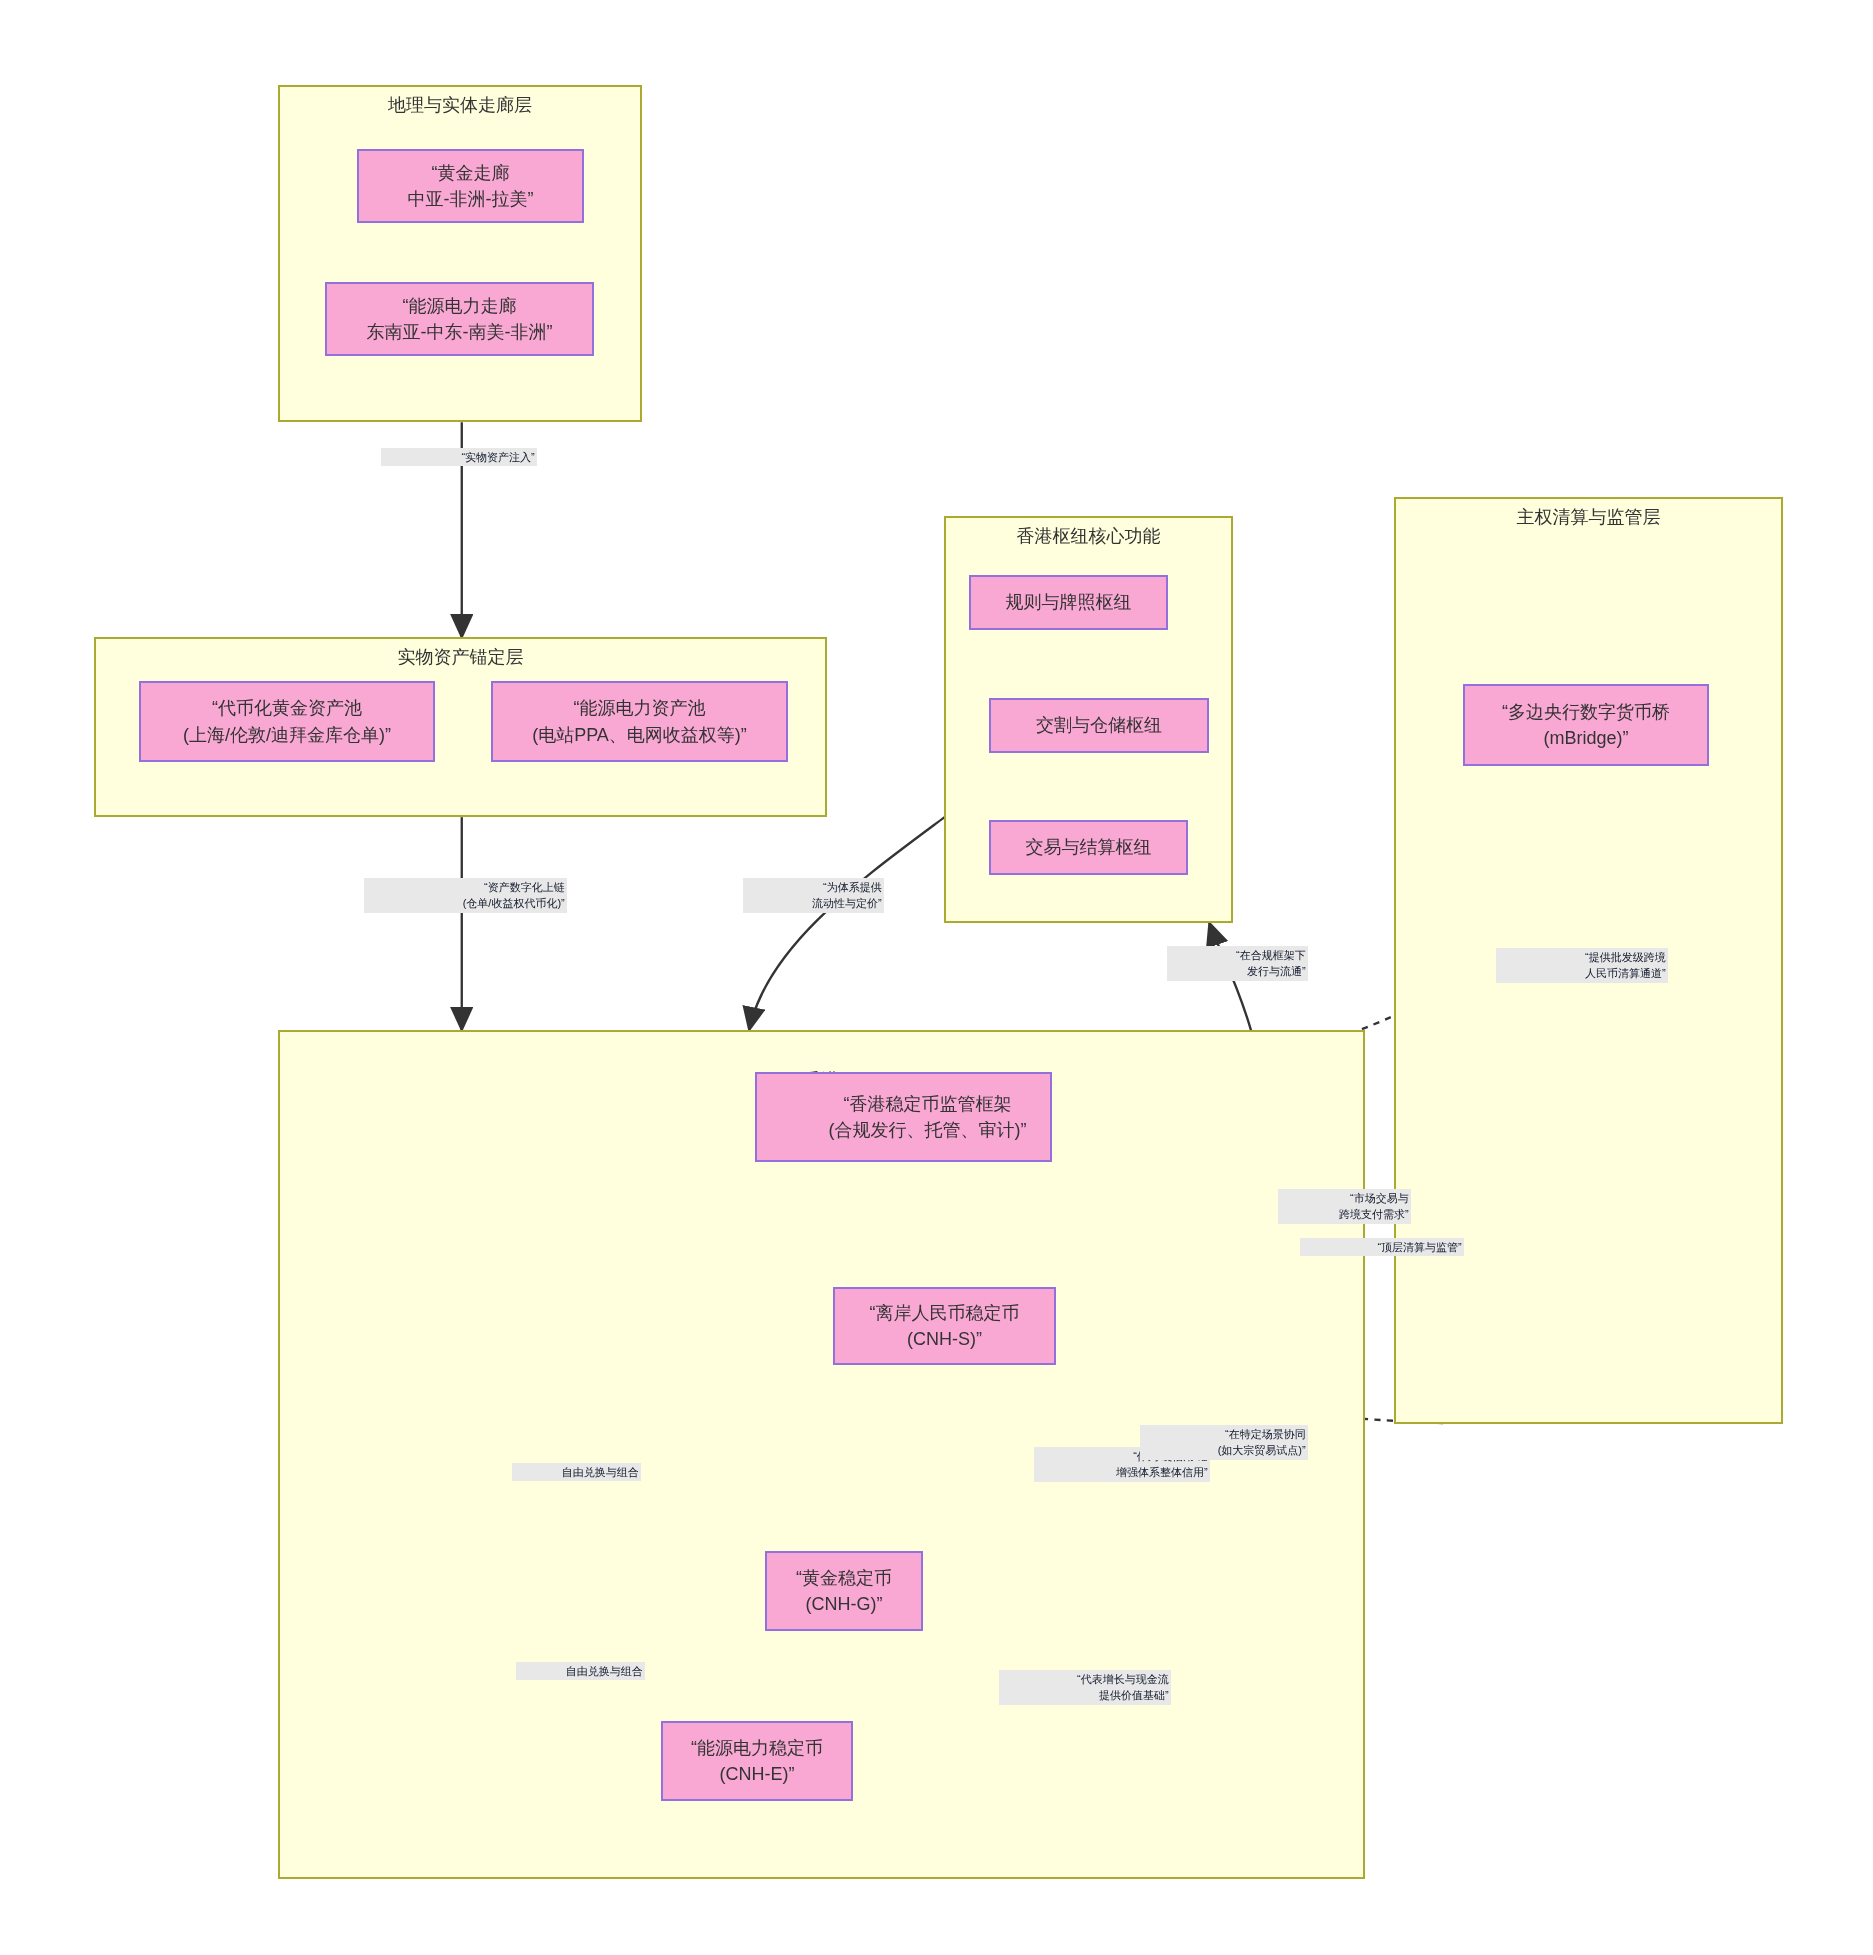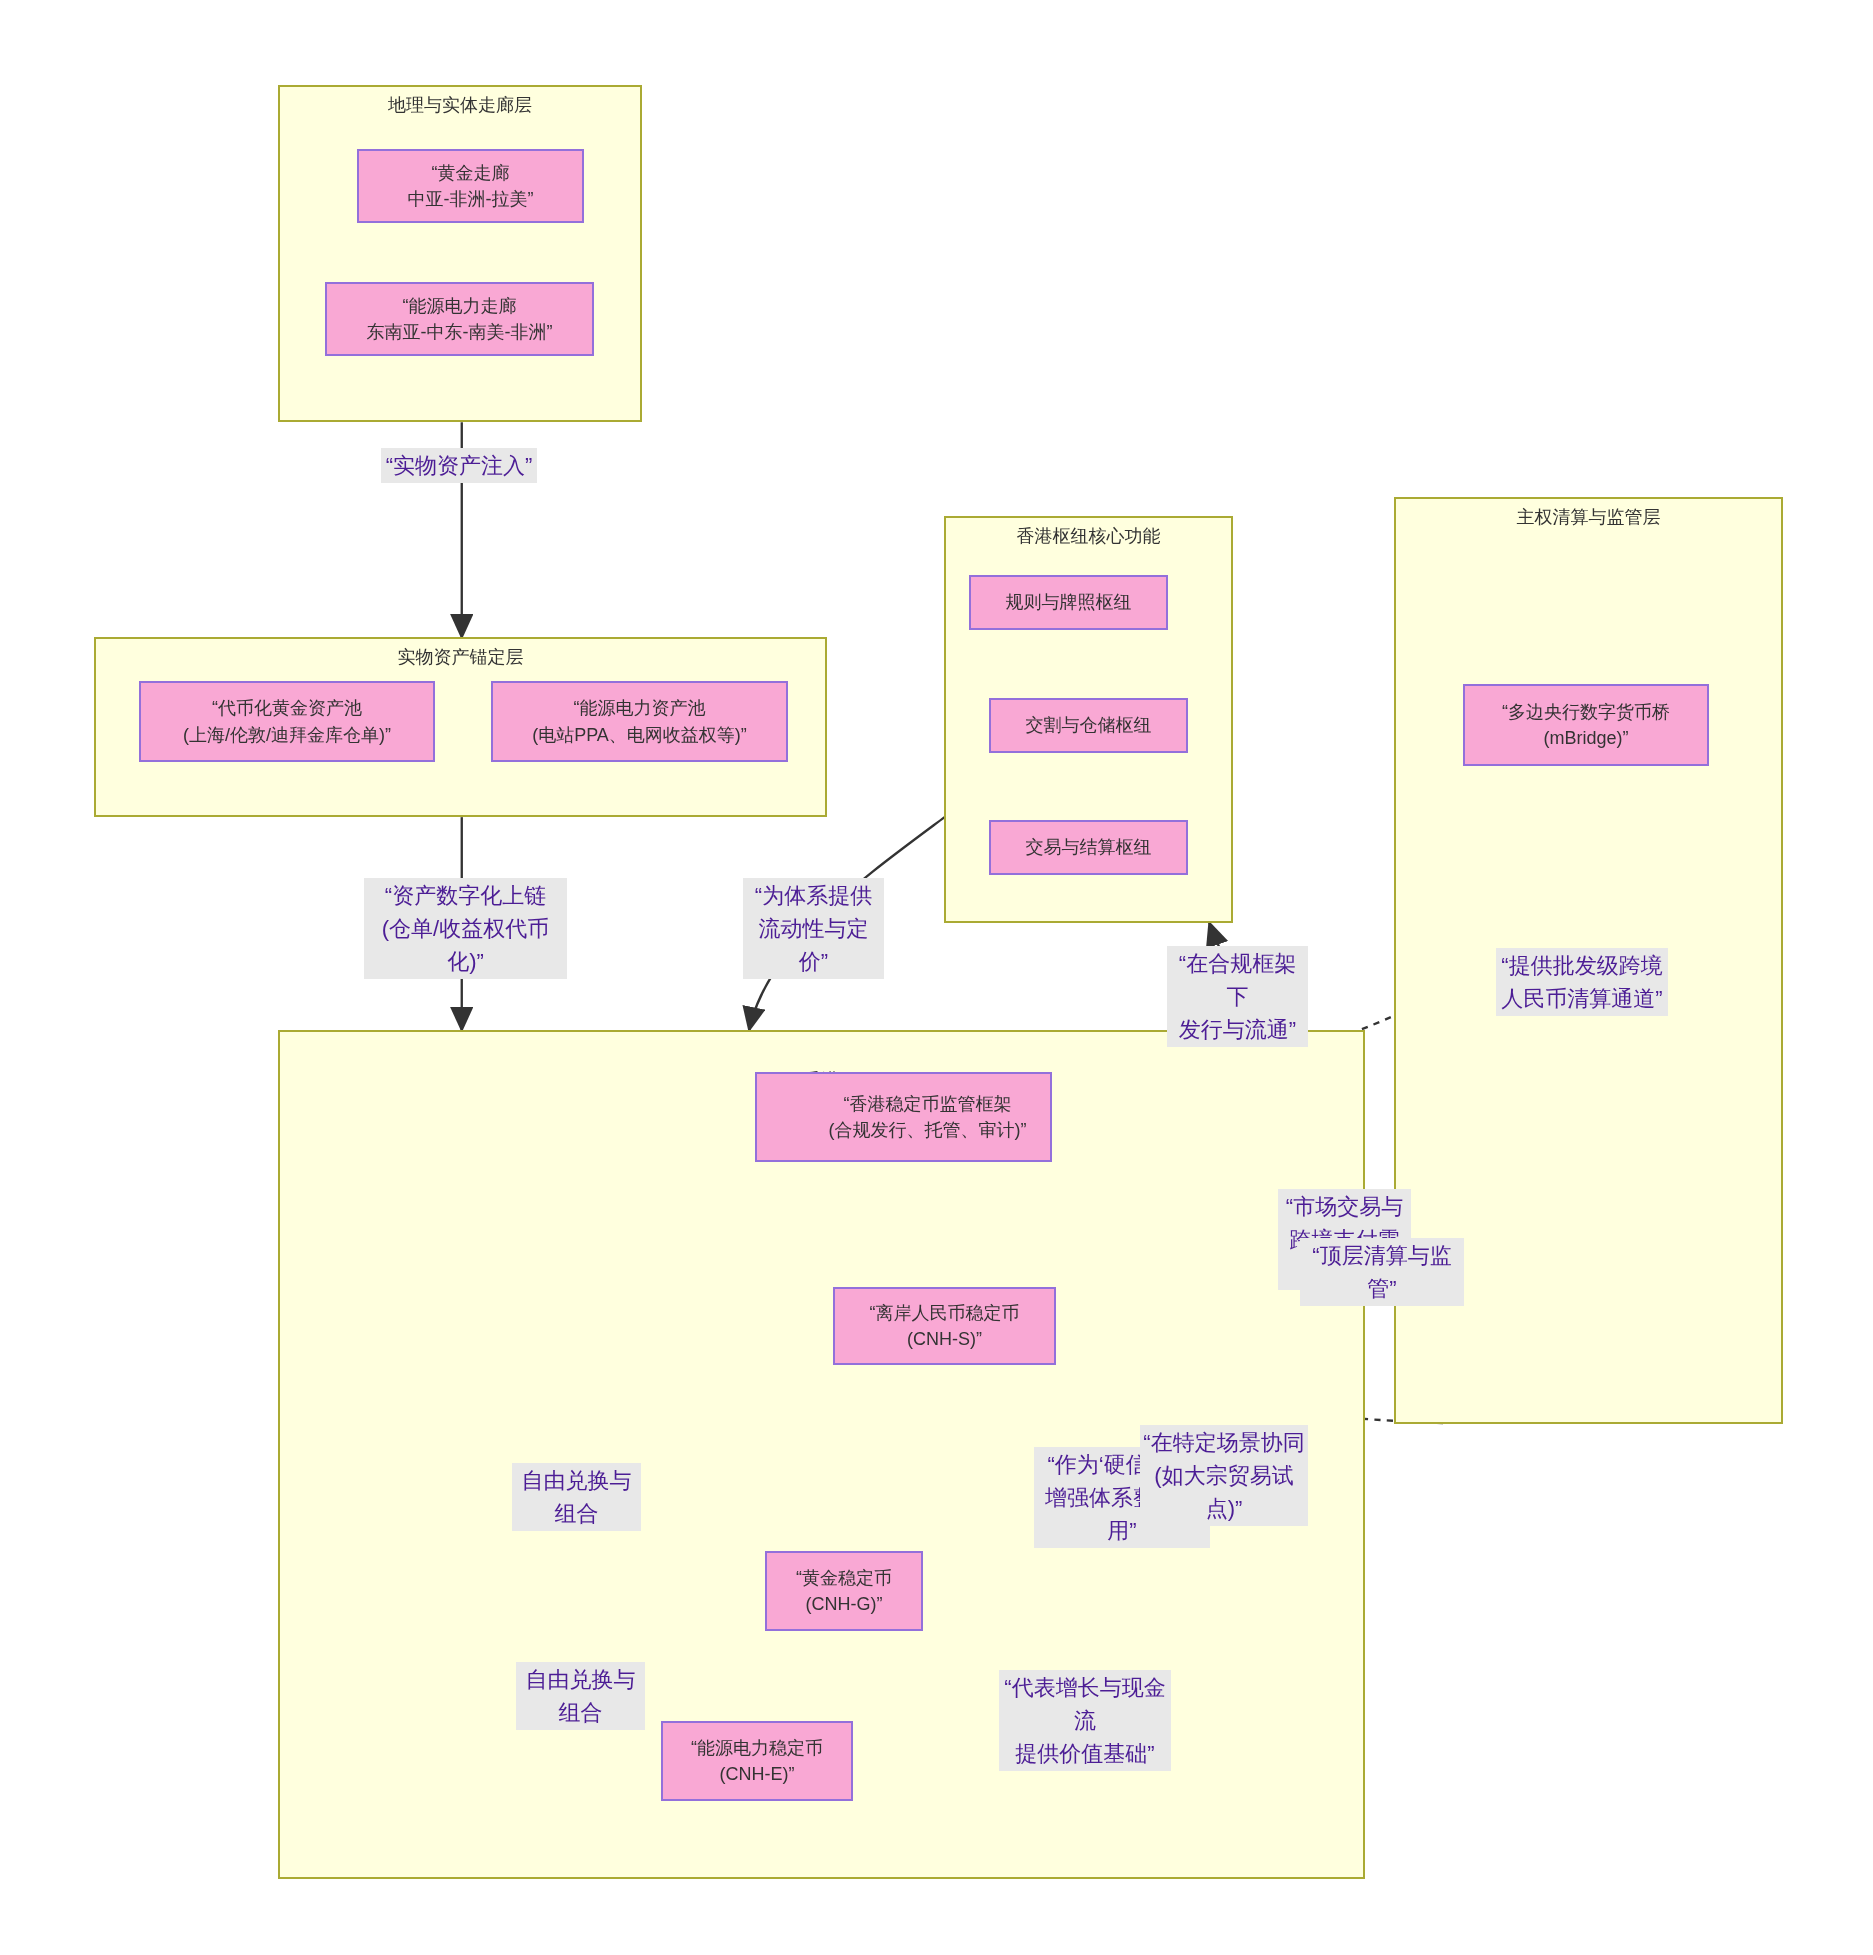--- a/index.html
+++ b/index.html
@@ -8,22 +8,22 @@
   svg#wires{position:absolute;left:0;top:0;width:1874px;height:1960px;pointer-events:none;}
 
   .cluster{position:absolute;background:#ffffde;border:2px solid #aaaa33;box-sizing:border-box;}
   .cluster-title{position:absolute;left:0;right:0;text-align:center;color:#333333;
      font-size:18px;line-height:1.1;white-space:pre;}
 
   .node{position:absolute;background:#f9a8d4;border:2px solid #9370db;box-sizing:border-box;
      display:flex;align-items:center;justify-content:center;text-align:center;
      color:#333333;font-size:18px;line-height:1.45;white-space:pre-line;}
 
-  .elabel{position:absolute;background:#e8e8e8;color:#4c1d95;font-size:22px;line-height:1.5;
-     text-align:center;white-space:pre-line;padding:0.8px 2.3px;box-sizing:border-box;}
+  .elabel{position:absolute;background:#e8e8e8;color:#0f172a;font-size:11px;line-height:1.5;
+     text-align:right;white-space:pre-line;padding:0.8px 2.3px;box-sizing:border-box;}
 </style>
 </head>
 <body>
 
 <div id="stage">
 
   <svg id="wires" viewBox="0 0 4791 5013">
     <defs>
       <marker id="ah" markerWidth="13" markerHeight="13" refX="10" refY="5" orient="auto">
         <path d="M0,0 L11,5 L0,10 z" fill="#333333"></path>
@@ -81,21 +81,21 @@
   </div>
   <div class="node" style="left:491px;top:681px;width:297px;height:81px;">“能源电力资产池
 (电站PPA、电网收益权等)”</div>
   <div class="node" style="left:139px;top:681px;width:296px;height:81px;">“代币化黄金资产池
 (上海/伦敦/迪拜金库仓单)”</div>
 
   <div class="cluster" style="left:944px;top:516px;width:289px;height:407px;">
     <div class="cluster-title" style="top:9.4px;">香港枢纽核心功能</div>
   </div>
   <div class="node" style="left:969px;top:575px;width:199px;height:55px;">规则与牌照枢纽</div>
-  <div class="node" style="left:989px;top:698px;width:199px;height:55px;">交割与仓储枢纽</div>
+  <div class="node" style="left:989px;top:698px;width:220px;height:55px;">交割与仓储枢纽</div>
   <div class="node" style="left:989px;top:820px;width:199px;height:55px;">交易与结算枢纽</div>
 
   <div class="cluster" style="left:1394px;top:497px;width:389px;height:927px;">
     <div class="cluster-title" style="top:9.4px;">主权清算与监管层</div>
   </div>
   <div class="node" style="left:1463px;top:684px;width:246px;height:82px;">“多边央行数字货币桥
 (mBridge)”</div>
 
   <div class="cluster" style="left:278px;top:1030px;width:1087px;height:849px;">
     <div class="cluster-title" style="top:39px;">(香港)</div>

